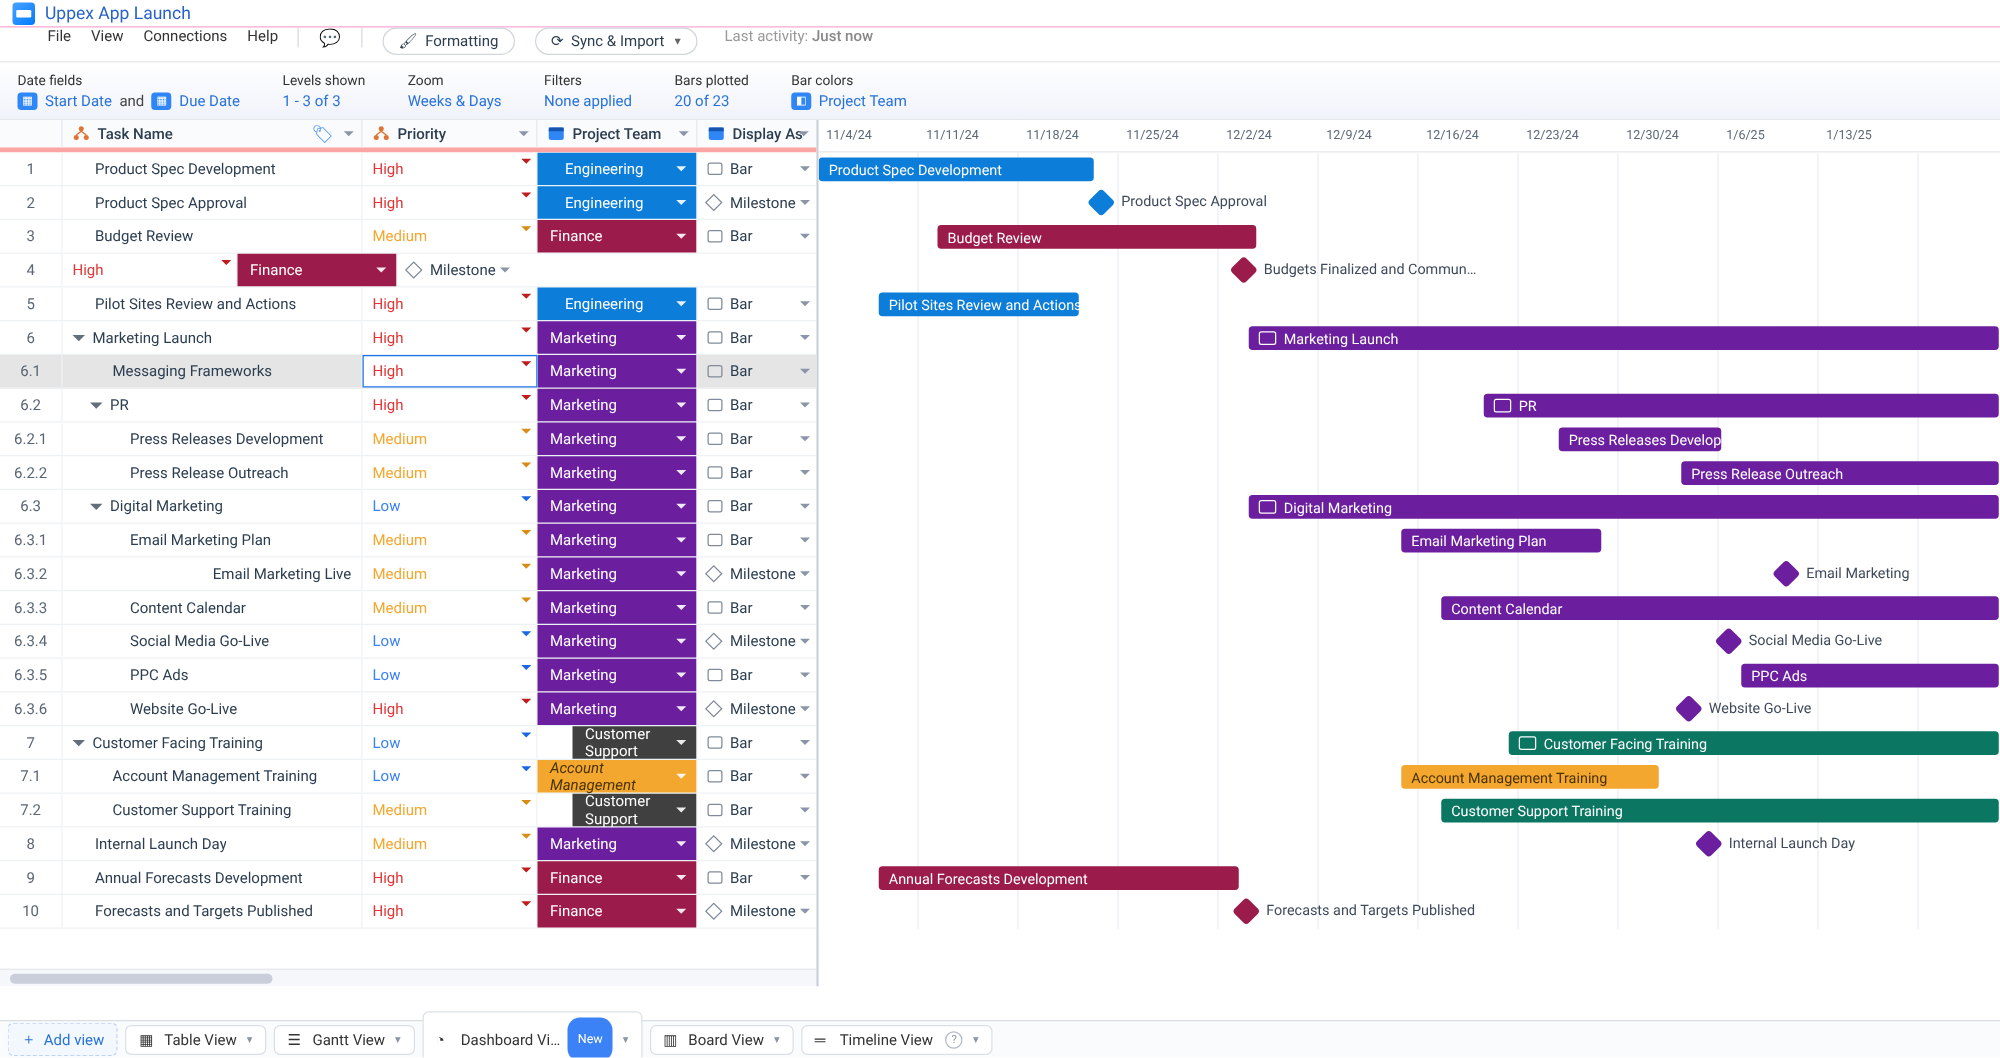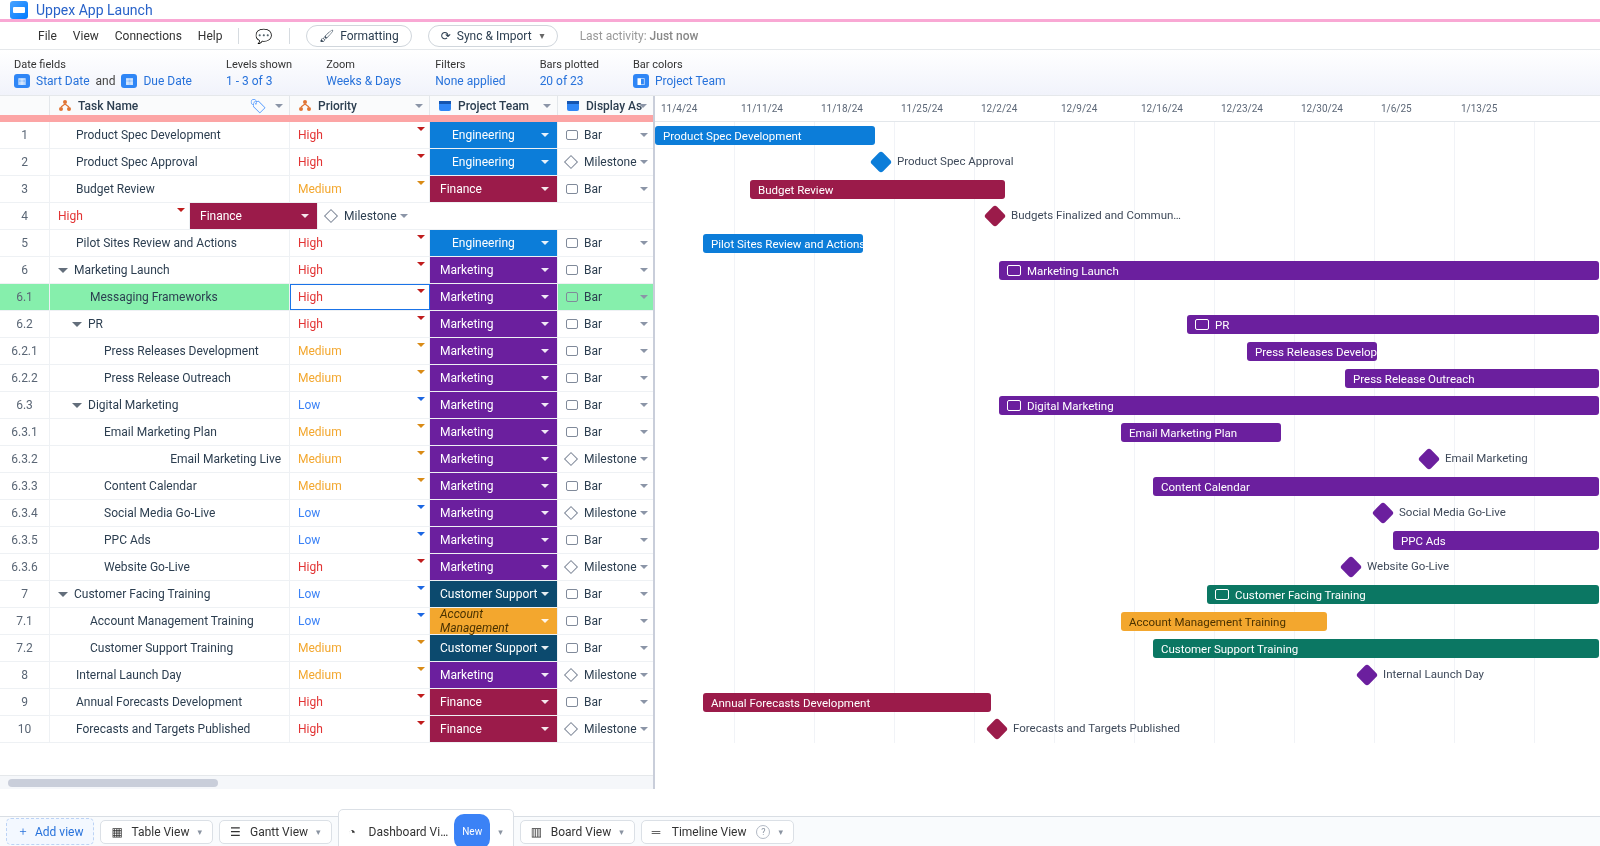--- a/index.html
+++ b/index.html
@@ -13,21 +13,21 @@
     overflow: hidden;
     position: relative;
   }
 
   
   .topbar {
     height: 22px;
     display: flex;
     align-items: center;
     padding: 0 10px;
-    border-bottom: 3px solid #f9a8d4;
+    border-bottom: 1px solid #f9a8d4;
   }
   .logo-sq {
     width: 18px; height: 18px;
     background: linear-gradient(135deg,#4aa3ff,#007aff);
     border-radius: 3px;
     margin-right: 8px;
     position: relative;
   }
   .logo-sq::after {
     content:"";
@@ -35,21 +35,21 @@
     left:3px; top:6px;
     width:12px; height:6px;
     background:#fff;
     border-radius:1px;
   }
   .app-title { color:#2862c9; font-size:14px; font-weight:400; }
 
   .menubar {
     height: 28px;
     display:flex;
-    align-items:center;
+    align-items:flex-start;
     padding: 0 10px 0 38px;
     gap: 16px;
     border-bottom:1px solid #e5e8eb;
     position:relative;
   }
   .menubar .mitem { color:#333; cursor:pointer; }
   .vsep { width:1px; height:16px; background:#d6dbe0; }
   .chat-icon { font-size:14px; color:#555; }
   .pillbtn {
     display:flex; align-items:center; gap:6px;
@@ -107,21 +107,21 @@
     flex:1;
     background:#fff;
     position:relative;
     overflow:hidden;
   }
 
   
   .thead {
     height: 26px;
     display:flex;
-    border-bottom:7px solid #fca5a5;
+    border-bottom:4px solid #fca5a5;
     background:#fafbfc;
   }
   .th {
     border-right:1px solid #e3e7eb;
     display:flex;
     align-items:center;
     padding:0 8px;
     font-weight:500;
     color:#2c3e50;
     position:relative;
@@ -146,21 +146,21 @@
   .tag-icon { color:#3a8bff; font-size:14px; margin-left:auto; margin-right:14px;}
 
   
   .tbody { flex:1; overflow-y:hidden; background:#fff; }
   .trow {
     display:flex;
     height:27px;
     border-bottom:1px solid #eef1f4;
     align-items:stretch;
   }
-  .trow.sel { background:#86efac; }
+  .trow.sel { background:#e5e5e5; }
   .cell {
     border-right:1px solid #eef1f4;
     display:flex;
     align-items:center;
     padding:0 8px;
     position:relative;
   }
   .cell.idx { width:50px; justify-content:center; color:#5a6675; }
   .cell.task { width:240px; }
   .cell.pri  { width:140px; }
@@ -199,21 +199,21 @@
     font-size:12px;
   }
   .team-pill::after {
     content:"";
     position:absolute; right:8px; top:50%; transform:translateY(-50%);
     width:0;height:0;border-left:4px solid transparent;border-right:4px solid transparent;border-top:4px solid rgba(255,255,255,.9);
   }
   .tm-Engineering { background:#0c7dd9;padding-left:22px; }
   .tm-Finance { background:#9b1b4a; }
   .tm-Marketing { background:#6b1f9e; }
-  .tm-CustomerSupport { background:#0c4a6e; }
+  .tm-CustomerSupport { background:#404040;margin-left:28px; }
   .tm-AccountManagement { background:#f3a72e; color:#4a3200;font-style:italic;}
 
   .disp-ico {
     display:inline-block; margin-right:6px;
     width:12px;height:10px;
     border:1.5px solid #808a9a;
     border-radius:2px;
   }
   .disp-ico.milestone {
     width:10px;height:10px;

